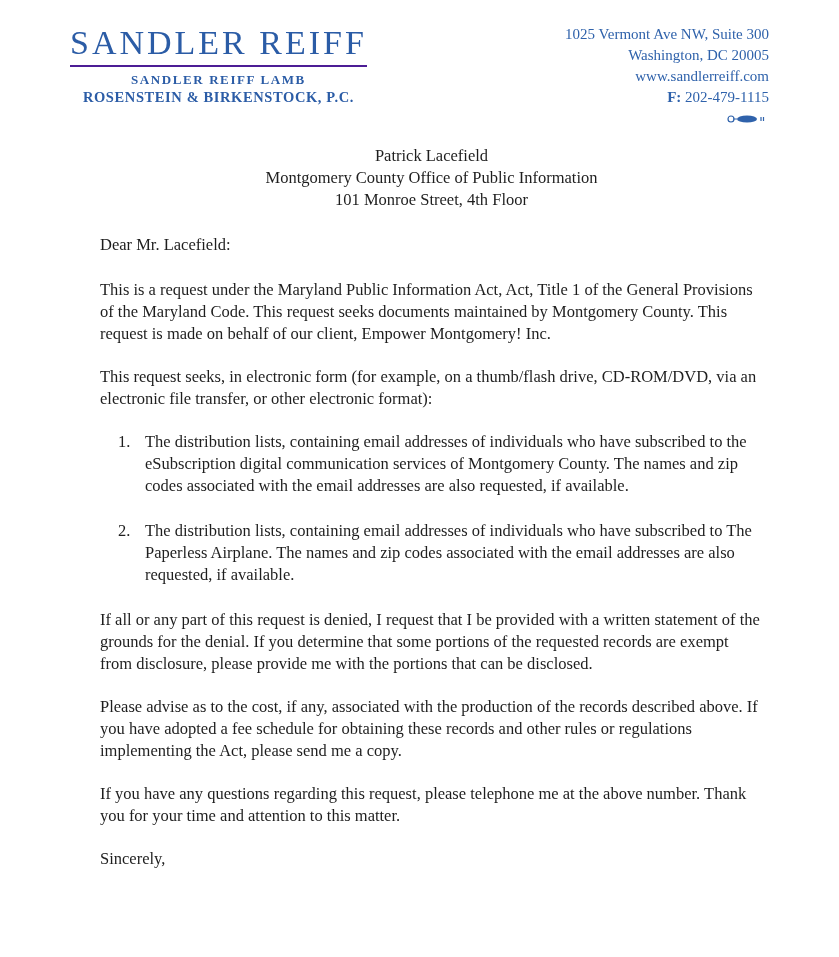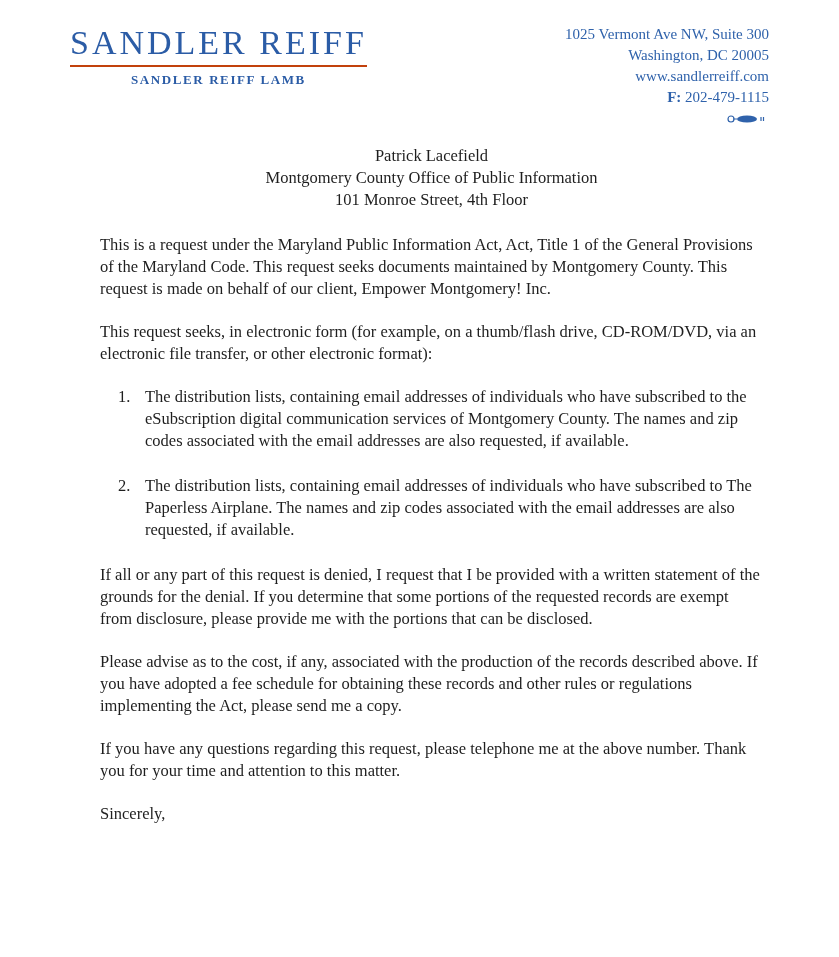--- a/index.html
+++ b/index.html
@@ -18,21 +18,21 @@
     justify-content:space-between;
     align-items:flex-start;
     padding:16px 70px 0 70px;
   }
   .logo-block { padding-top:8px; }
   .logo-title {
     display:inline-block;
     font-size:34px;
     letter-spacing:3px;
     color:#2b5ca6;
-    border-bottom:2px solid #c2410c;
+    border-bottom:2px solid #4c1d95;
     padding-bottom:3px;
     white-space:nowrap;
     font-weight:400;
   }
   .firm-lines {
     margin-top:5px;
     text-align:center;
     color:#2b5ca6;
     font-weight:700;
   }
@@ -72,20 +72,21 @@
 </head>
 <body>
 
 <div class="page">
 
   <div class="header">
     <div class="logo-block">
       <div class="logo-title">SANDLER REIFF</div>
       <div class="firm-lines">
         <div class="firm-line1">SANDLER REIFF LAMB</div>
+        <div class="firm-line2">ROSENSTEIN &amp; BIRKENSTOCK, P.C.</div>
       </div>
     </div>
     <div class="contact-block">
       <div>1025 Vermont Ave NW, Suite 300</div>
       <div>Washington, DC 20005</div>
       <div>www.sandlerreiff.com</div>
       <div><span class="lbl">F:</span> <span>202-479-1115</span></div>
       <div class="union-bug">
         <svg width="52" height="10" viewBox="0 0 52 10" aria-hidden="true">
           <circle cx="14" cy="5" r="3" fill="none" stroke="#2f62ab" stroke-width="1.2"></circle>
@@ -98,20 +99,21 @@
   </div>
 
   <div class="letter-body">
 
     <div class="recipient">
       <div>Patrick Lacefield</div>
       <div>Montgomery County Office of Public Information</div>
       <div>101 Monroe Street, 4th Floor</div>
     </div>
 
+    <div class="salutation">Dear Mr. Lacefield:</div>
 
     <div class="para">This is a request under the Maryland Public Information Act, Act, Title 1 of the General Provisions of the Maryland Code. This request seeks documents maintained by Montgomery County. This request is made on behalf of our client, Empower Montgomery! Inc.</div>
     <div class="para">This request seeks, in electronic form (for example, on a thumb/flash drive, CD-ROM/DVD, via an electronic file transfer, or other electronic format):</div>
 
     <ol class="req-list">
       <li>
         <span class="num">1.</span>
         <span class="li-text">The distribution lists, containing email addresses of individuals who have subscribed to the eSubscription digital communication services of Montgomery County. The names and zip codes associated with the email addresses are also requested, if available.</span>
       </li>
       <li>

